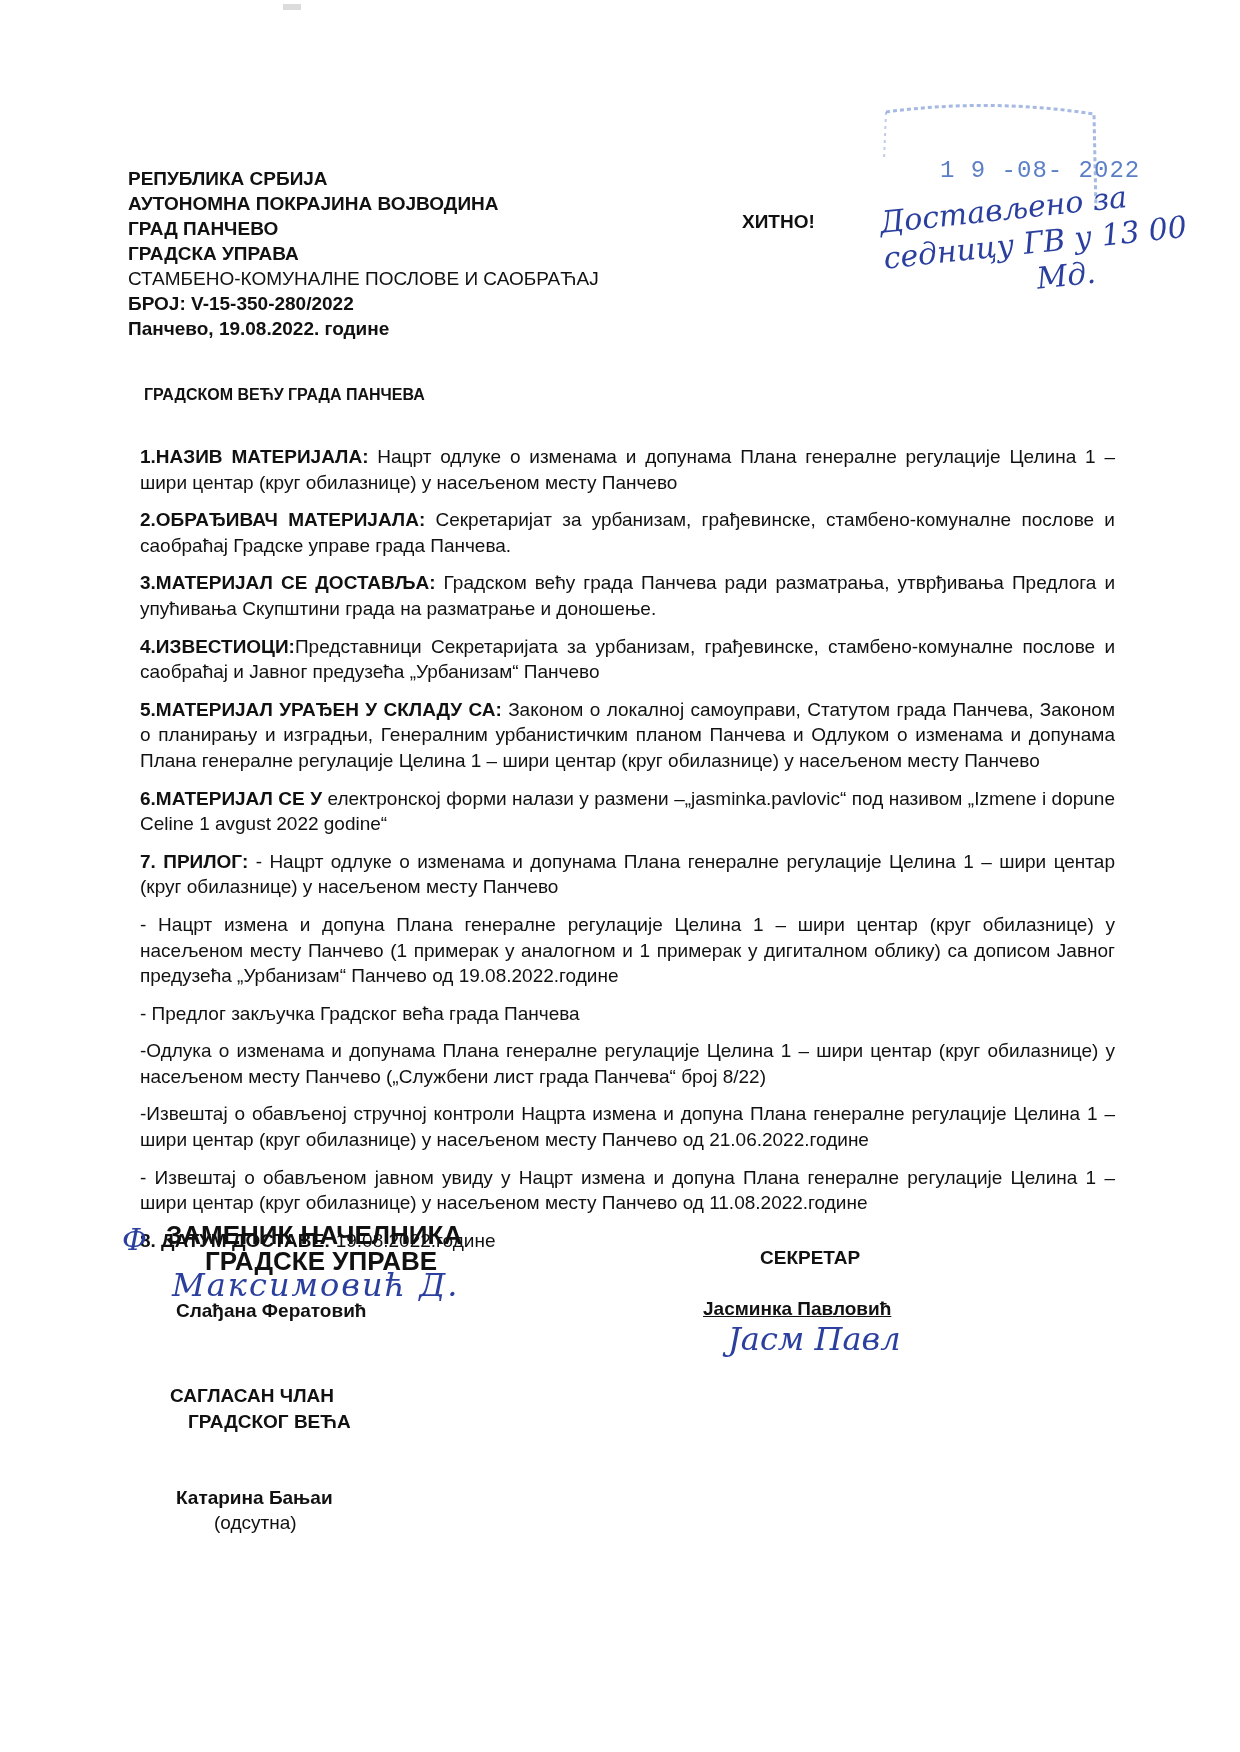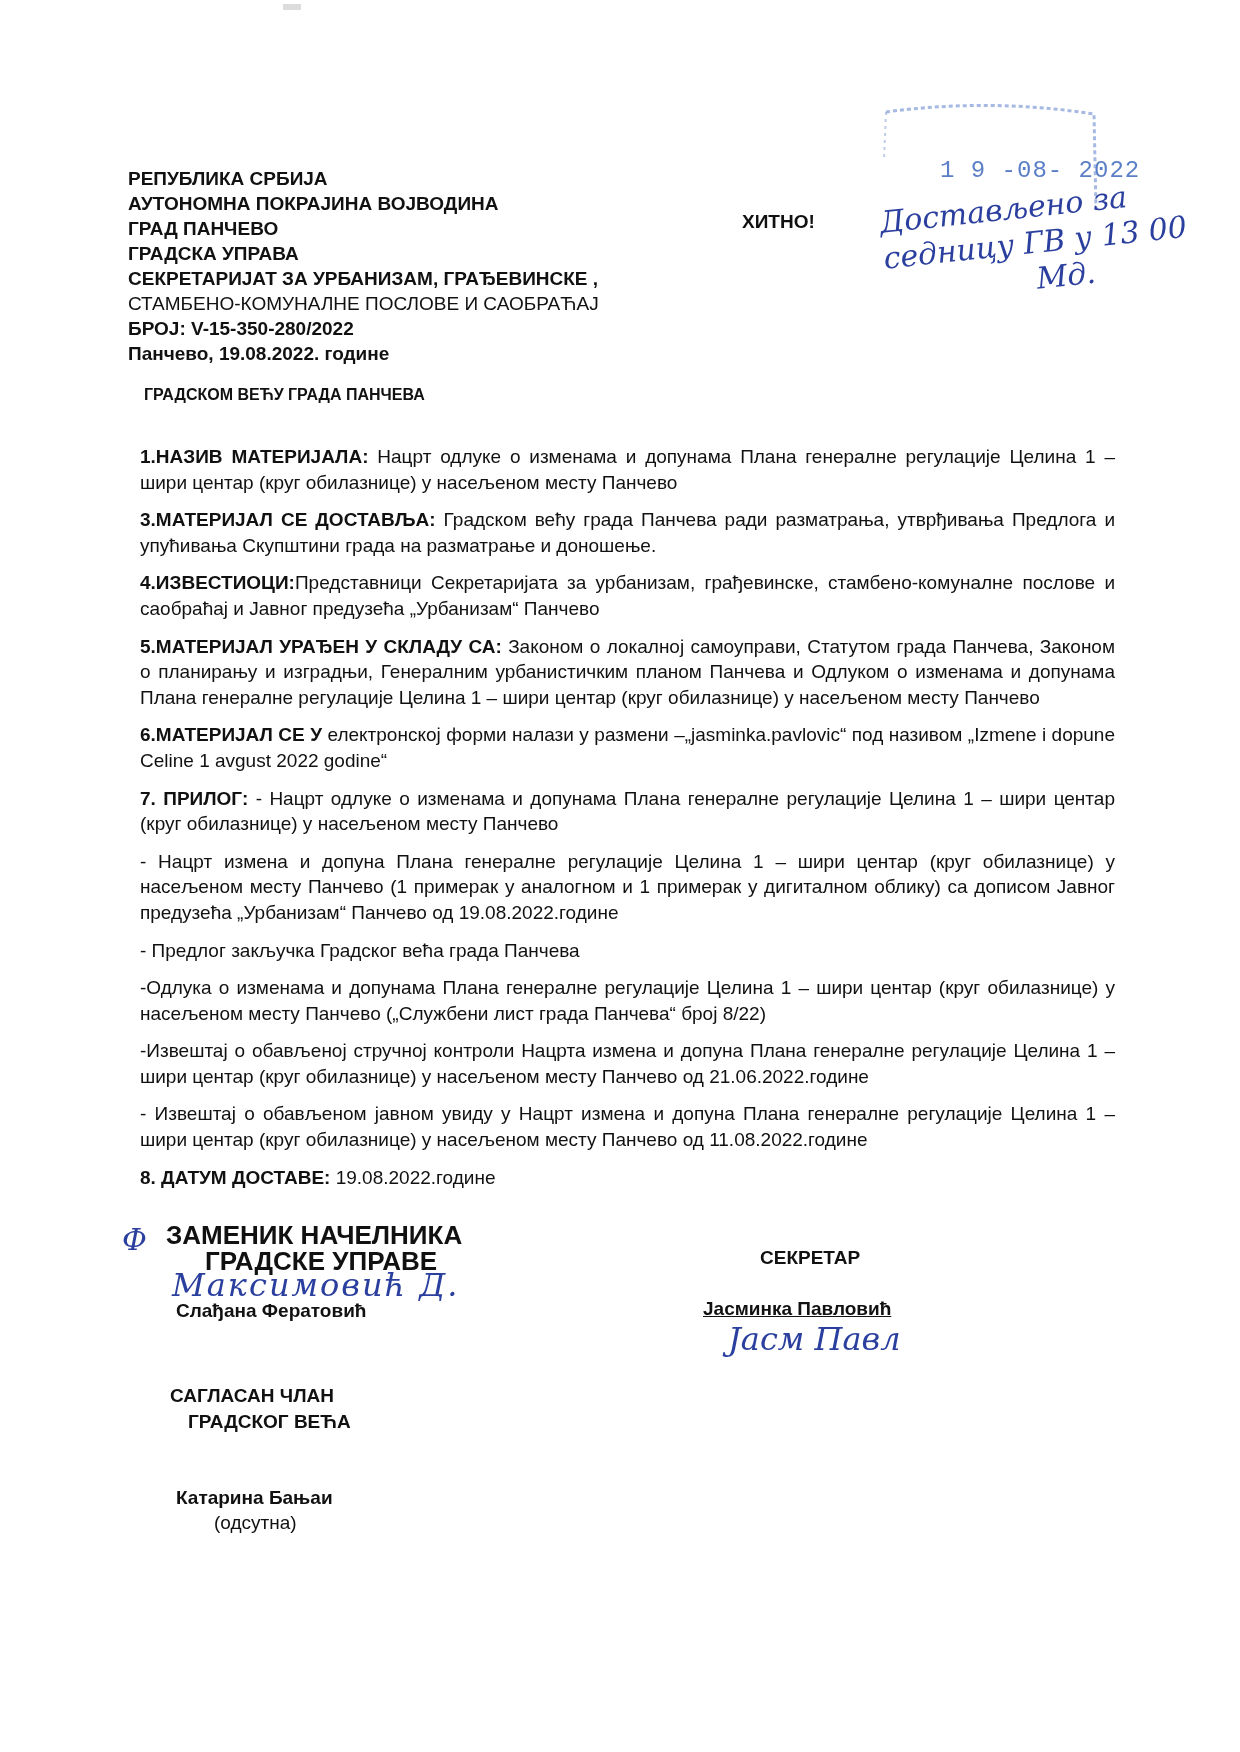--- a/index.html
+++ b/index.html
@@ -35,21 +35,20 @@
 </head>
 <body>
 
 <div class="abs scan-mark"></div>
 
 <div class="abs hdr">
   <div>РЕПУБЛИКА СРБИЈА</div>
   <div>АУТОНОМНА ПОКРАЈИНА ВОЈВОДИНА</div>
   <div>ГРАД ПАНЧЕВО</div>
   <div>ГРАДСКА УПРАВА</div>
-  <div>СЕКРЕТАРИЈАТ ЗА УРБАНИЗАМ, ГРАЂЕВИНСКЕ ,</div>
   <div class="nb">СТАМБЕНО-КОМУНАЛНЕ ПОСЛОВЕ И САОБРАЋАЈ</div>
   <div>БРОЈ: V-15-350-280/2022</div>
   <div>Панчево, 19.08.2022. године</div>
 </div>
 
 <div class="abs urgent">ХИТНО!</div>
 
 <svg class="abs stamp" viewBox="0 0 220 120">
   <path d="M6 12 Q110 -2 214 14 L216 110" fill="none" stroke="#7f9bd6" stroke-width="3" stroke-dasharray="4 3" opacity="0.7"></path>
   <path d="M6 12 L4 60" fill="none" stroke="#7f9bd6" stroke-width="2" stroke-dasharray="3 4" opacity="0.5"></path>
@@ -59,20 +58,21 @@
 <div class="abs hand hand-note">
   <div>Достављено за</div>
   <div>седницу ГВ у 13 00</div>
   <div>Мд.</div>
 </div>
 
 <div class="abs addressee">ГРАДСКОМ ВЕЋУ ГРАДА ПАНЧЕВА</div>
 
 <div class="abs body">
   <p><b>1.НАЗИВ МАТЕРИЈАЛА:</b><span> Нацрт одлуке о  изменама и допунама Плана генералне регулације Целина 1 – шири центар (круг обилазнице) у насељеном месту Панчево</span></p>
+  <p><b>2.ОБРАЂИВАЧ МАТЕРИЈАЛА:</b><span> Секретаријат за урбанизам, грађевинске, стамбено-комуналне послове и саобраћај Градске управе града Панчева.</span></p>
   <p><b>3.МАТЕРИЈАЛ СЕ ДОСТАВЉА:</b><span> Градском већу града Панчева ради разматрања, утврђивања Предлога и упућивања Скупштини града на разматрање и доношење.</span></p>
   <p><b>4.ИЗВЕСТИОЦИ:</b><span>Представници Секретаријата за урбанизам, грађевинске, стамбено-комуналне послове и саобраћај и Јавног предузећа „Урбанизам“ Панчево</span></p>
   <p><b>5.МАТЕРИЈАЛ УРАЂЕН У СКЛАДУ СА:</b><span> Законом о локалној самоуправи, Статутом града Панчева, Законом о планирању и изградњи, Генералним урбанистичким планом Панчева  и  Одлуком  о изменама и допунама Плана генералне регулације Целина 1 – шири центар (круг обилазнице) у насељеном месту Панчево</span></p>
   <p><b>6.МАТЕРИЈАЛ СЕ У</b><span>  електронској форми налази у размени –„jasminka.pavlovic“ под називом „Izmene i dopune Celine 1 avgust 2022 godine“</span></p>
   <p><b>7. ПРИЛОГ:</b><span>  - Нацрт одлуке о изменама и допунама Плана генералне регулације Целина 1 – шири центар (круг обилазнице) у насељеном месту Панчево</span></p>
   <p>- Нацрт измена и допуна Плана генералне регулације Целина 1 – шири центар (круг обилазнице) у насељеном месту Панчево (1 примерак у аналогном и 1 примерак у дигиталном облику) са дописом Јавног предузећа „Урбанизам“ Панчево од 19.08.2022.године</p>
   <p>- Предлог закључка Градског већа града Панчева</p>
   <p>-Одлука о изменама и допунама Плана генералне регулације Целина 1 – шири центар (круг обилазнице) у насељеном месту Панчево („Службени лист града Панчева“ број 8/22)</p>
   <p>-Извештај о обављеној стручној контроли Нацрта  измена и допуна Плана генералне регулације Целина 1 – шири центар (круг обилазнице) у насељеном месту Панчево од  21.06.2022.године</p>
   <p>- Извештај о  обављеном јавном увиду у Нацрт  измена и допуна Плана генералне регулације Целина 1 – шири центар (круг обилазнице) у насељеном месту Панчево од  11.08.2022.године</p>

